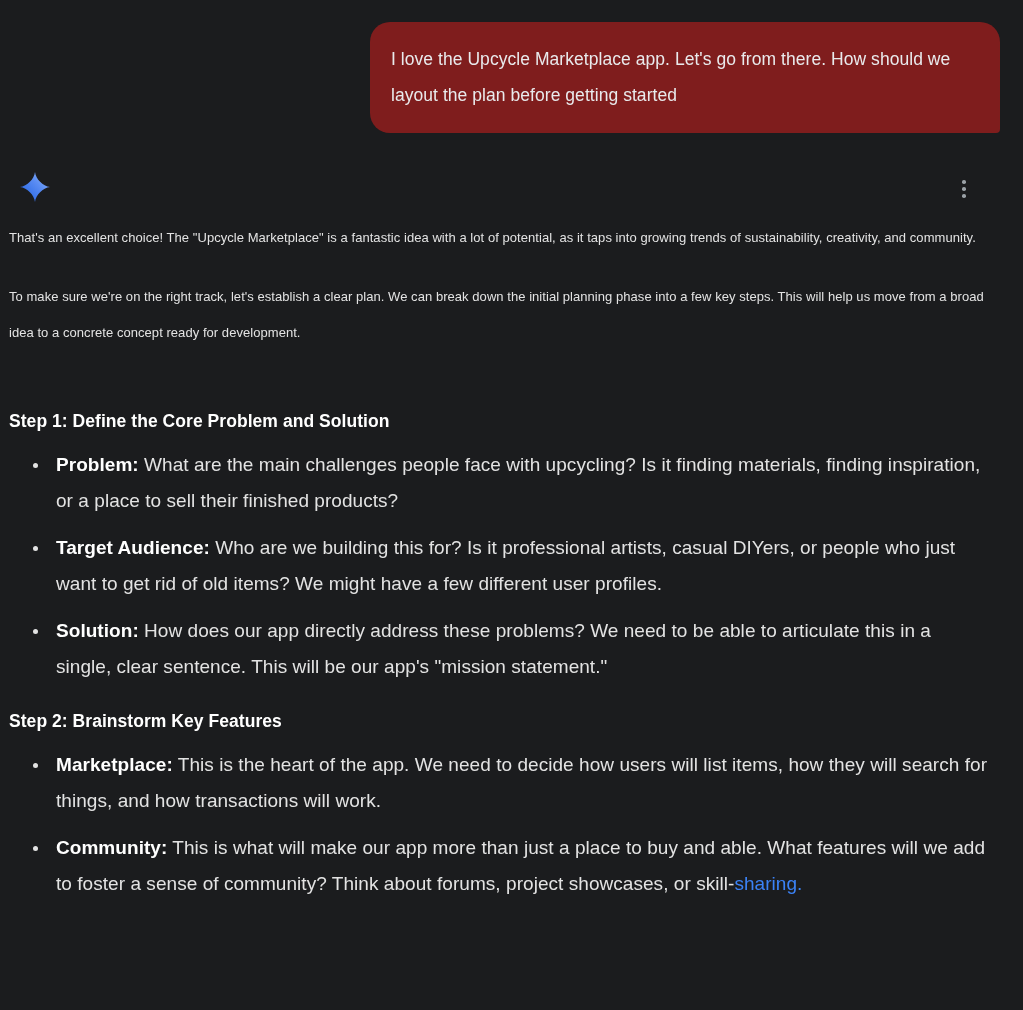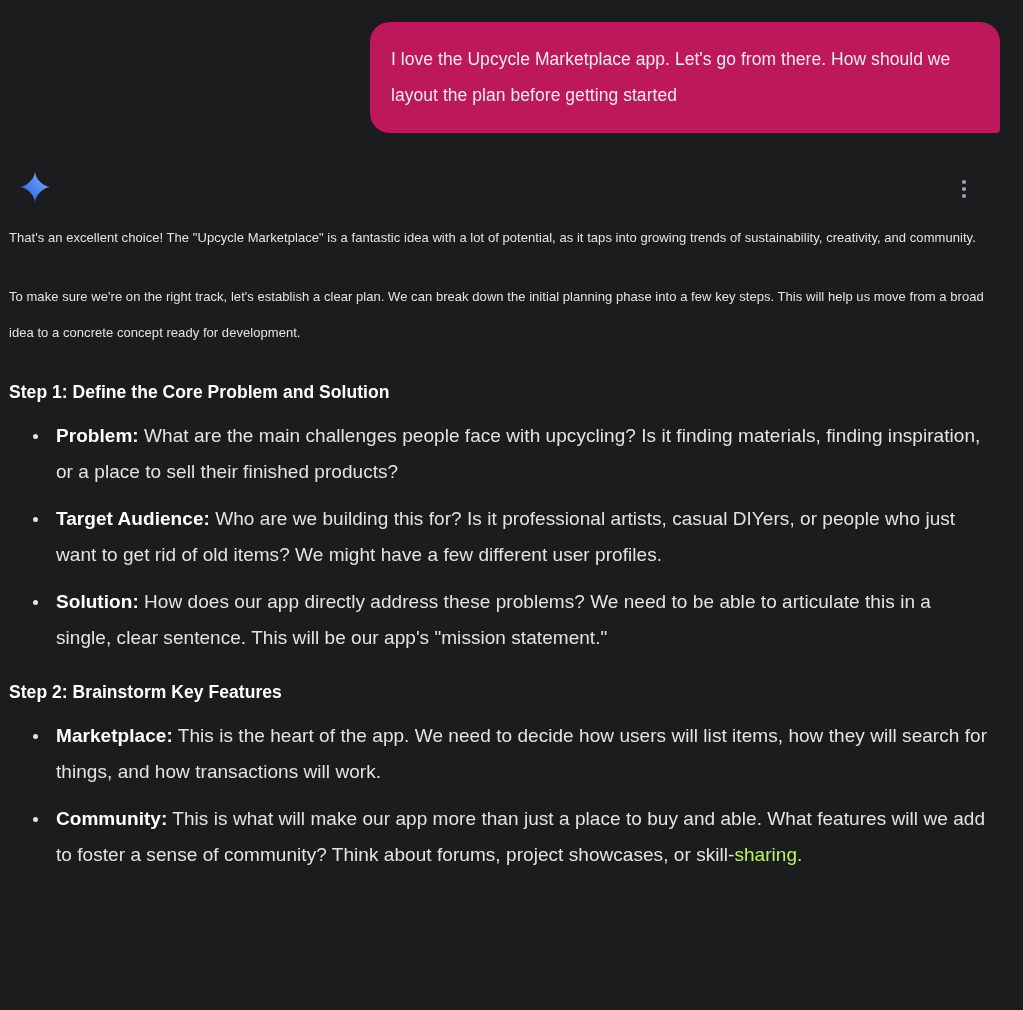--- a/index.html
+++ b/index.html
@@ -24,21 +24,21 @@
     box-sizing: border-box;
   }
 
   
   .user-turn {
     display: flex;
     justify-content: flex-end;
     padding: 22px 23px 0 0;
   }
   .user-bubble {
-    background: #be185d;
+    background: #7f1d1d;
     color: #e9eaec;
     max-width: 630px;
     box-sizing: border-box;
     padding: 19px 24px 20px 21px;
     border-radius: 20px 20px 4px 20px;
     font-size: 17.5px;
     line-height: 36px;
     letter-spacing: 0.05px;
   }
 
@@ -95,21 +95,21 @@
 
   h3.step-heading {
     font-size: 17.5px;
     line-height: 28px;
     font-weight: bold;
     color: #ffffff;
     margin: 22px 0 12px 0;
     letter-spacing: 0.05px;
   }
   h3.step-heading.first {
-    margin-top: 27px;
+    margin-top: 56px;
   }
 
   ul.bullets {
     list-style: none;
     margin: 0 0 0 0;
     padding: 0;
   }
   ul.bullets li {
     position: relative;
     padding-left: 47px;
@@ -127,21 +127,21 @@
     width: 5px;
     height: 5px;
     border-radius: 50%;
     background: #e3e3e3;
   }
   ul.bullets li b {
     font-weight: bold;
     color: #ffffff;
   }
   .streaming-tail {
-    color: #bef264;
+    color: #3b82f6;
   }
 </style>
 </head>
 <body>
 
 <div class="conversation">
 
   <div class="user-turn">
     <div class="user-bubble">I love the Upcycle Marketplace app. Let's go from there. How should we layout the plan before getting started</div>
   </div>

